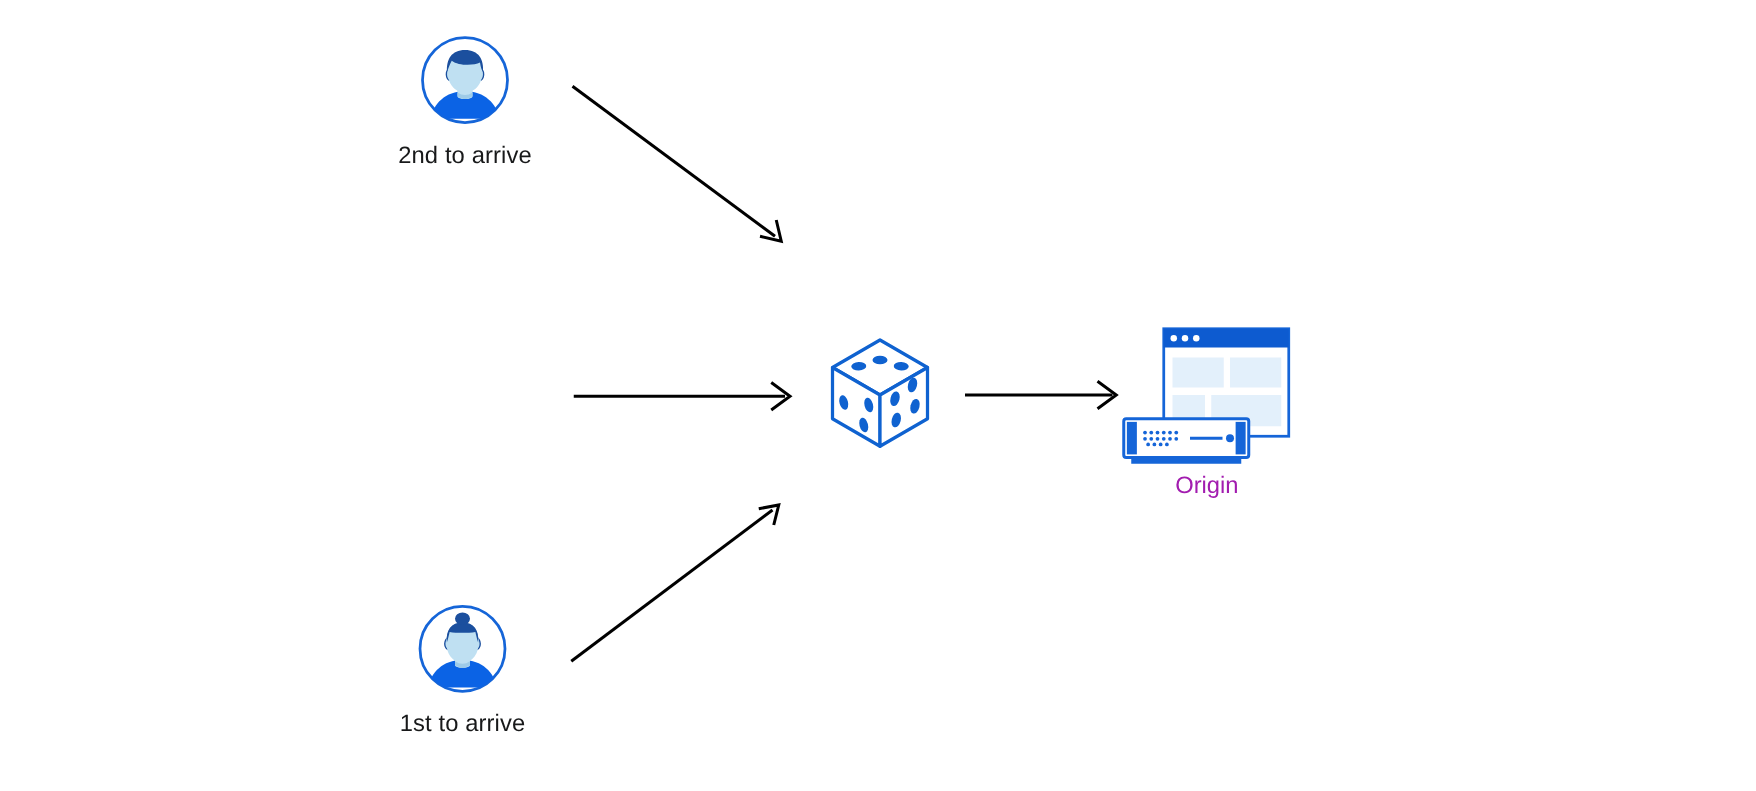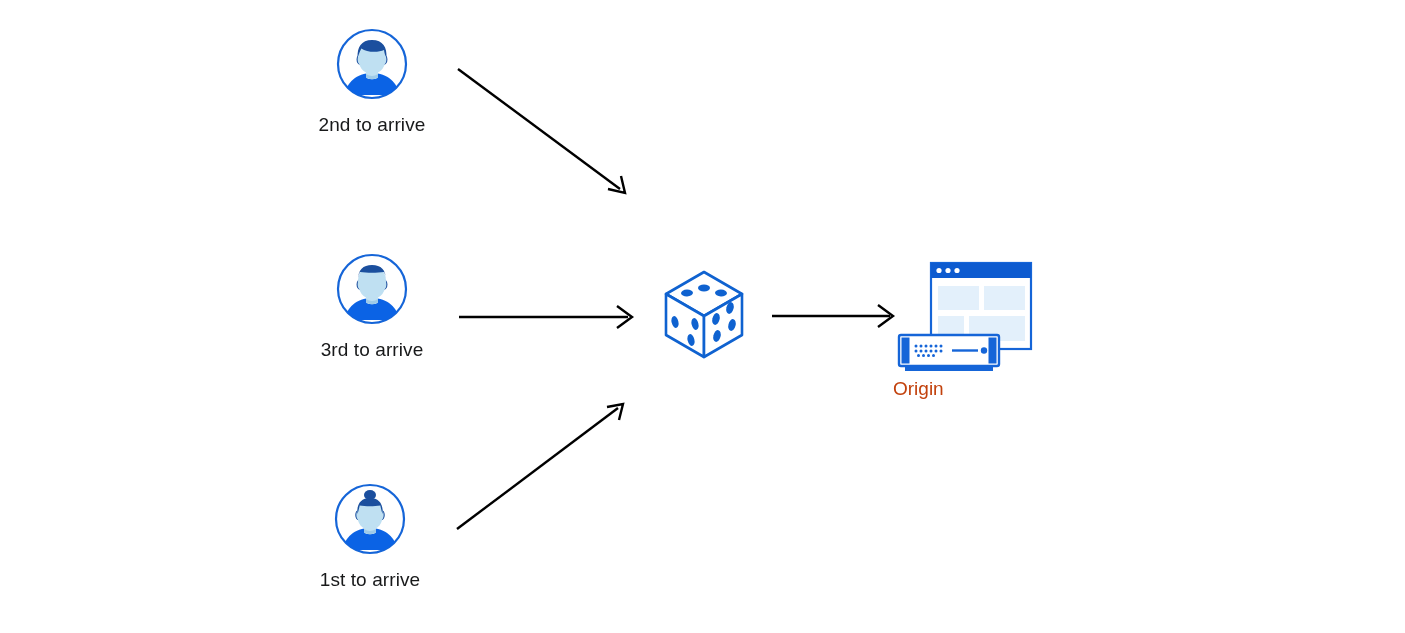--- a/index.html
+++ b/index.html
@@ -56,24 +56,24 @@
     left: 893px;
     top: 255px;
     width: 145px;
     height: 150px;
   }
   .origin-label {
     position: absolute;
     left: 893px;
     top: 378px;
     width: 145px;
-    text-align: left;
+    text-align: center;
     font-size: 19px;
     line-height: 22px;
-    color: #c2410c;
+    color: #a21caf;
   }
 </style>
 </head>
 <body>
 
 <div id="canvas">
 
   <svg class="arrow-layer" viewBox="0 0 1405 633" xmlns="http://www.w3.org/2000/svg">
 
     <g>
@@ -113,42 +113,20 @@
           <ellipse cx="24.5" cy="31.5" rx="3.4" ry="5" fill="#bfe0f2" stroke="#1b4f9e" stroke-width="1.1"></ellipse>
           <ellipse cx="47.5" cy="31.5" rx="3.4" ry="5" fill="#bfe0f2" stroke="#1b4f9e" stroke-width="1.1"></ellipse>
           <path d="M36 13 c-10 0 -14 7 -14 16 c0 9 5 17 14 17 c9 0 14 -8 14 -17 c0 -9 -4 -16 -14 -16 z" fill="#bfe0f2"></path>
           <path d="M21.6 29.5 c-0.6 -10 3.6 -17.5 14.4 -17.5 c11 0 15.2 7.5 14.4 17.5 c-1.2 -1.5 -2 -4.5 -2.4 -7.5 c-5 2.5 -17 2.8 -22.6 -1.5 c-1.4 2.2 -2.6 6 -3.8 9 z" fill="#1b4f9e"></path>
         </g>
       </svg>
     </span>
     <span class="node-label">2nd to arrive</span>
   </div>
 
-  <div class="node" style="left:300px; top:253px; width:144px;">
-    <span class="avatar">
-      <svg viewBox="0 0 72 72" width="72" height="72" xmlns="http://www.w3.org/2000/svg">
-        <defs>
-          <clipPath id="clipB">
-              <circle cx="36" cy="36" r="34"></circle>
-            </clipPath>
-        </defs>
-        <circle cx="36" cy="36" r="34" fill="#ffffff" stroke="#1565d8" stroke-width="2.2"></circle>
-        <g clip-path="url(#clipB)">
-          <path d="M36 45 c-16 0 -25 10 -28 22 l56 0 c-3 -12 -12 -22 -28 -22 z" fill="#0b63e5"></path>
-          <path d="M30 40 h12 v9 c0 3 -12 3 -12 0 z" fill="#bfe0f2"></path>
-          <path d="M30 46 q6 4 12 0 v3 c-4 3 -8 3 -12 0 z" fill="#9ecbe8"></path>
-          <ellipse cx="24.5" cy="31.5" rx="3.4" ry="5" fill="#bfe0f2" stroke="#1b4f9e" stroke-width="1.1"></ellipse>
-          <ellipse cx="47.5" cy="31.5" rx="3.4" ry="5" fill="#bfe0f2" stroke="#1b4f9e" stroke-width="1.1"></ellipse>
-          <path d="M36 13 c-10 0 -14 7 -14 16 c0 9 5 17 14 17 c9 0 14 -8 14 -17 c0 -9 -4 -16 -14 -16 z" fill="#bfe0f2"></path>
-          <path d="M22 27 c0 -10 5 -15 14 -15 c9 0 14 5 14 15 c0 -4 -1 -6 -2 -8 c-7 1 -17 1 -24 0 c-1 2 -2 4 -2 8 z" fill="#1b4f9e"></path>
-        </g>
-      </svg>
-    </span>
-    <span class="node-label">3rd to arrive</span>
-  </div>
 
   <div class="node" style="left:298px; top:483px; width:144px;justify-content:space-between;">
     <span class="avatar">
       <svg viewBox="0 0 72 72" width="72" height="72" xmlns="http://www.w3.org/2000/svg">
         <defs>
           <clipPath id="clipC">
               <circle cx="36" cy="36" r="34"></circle>
             </clipPath>
         </defs>
         <circle cx="36" cy="36" r="34" fill="#ffffff" stroke="#1565d8" stroke-width="2.2"></circle>

